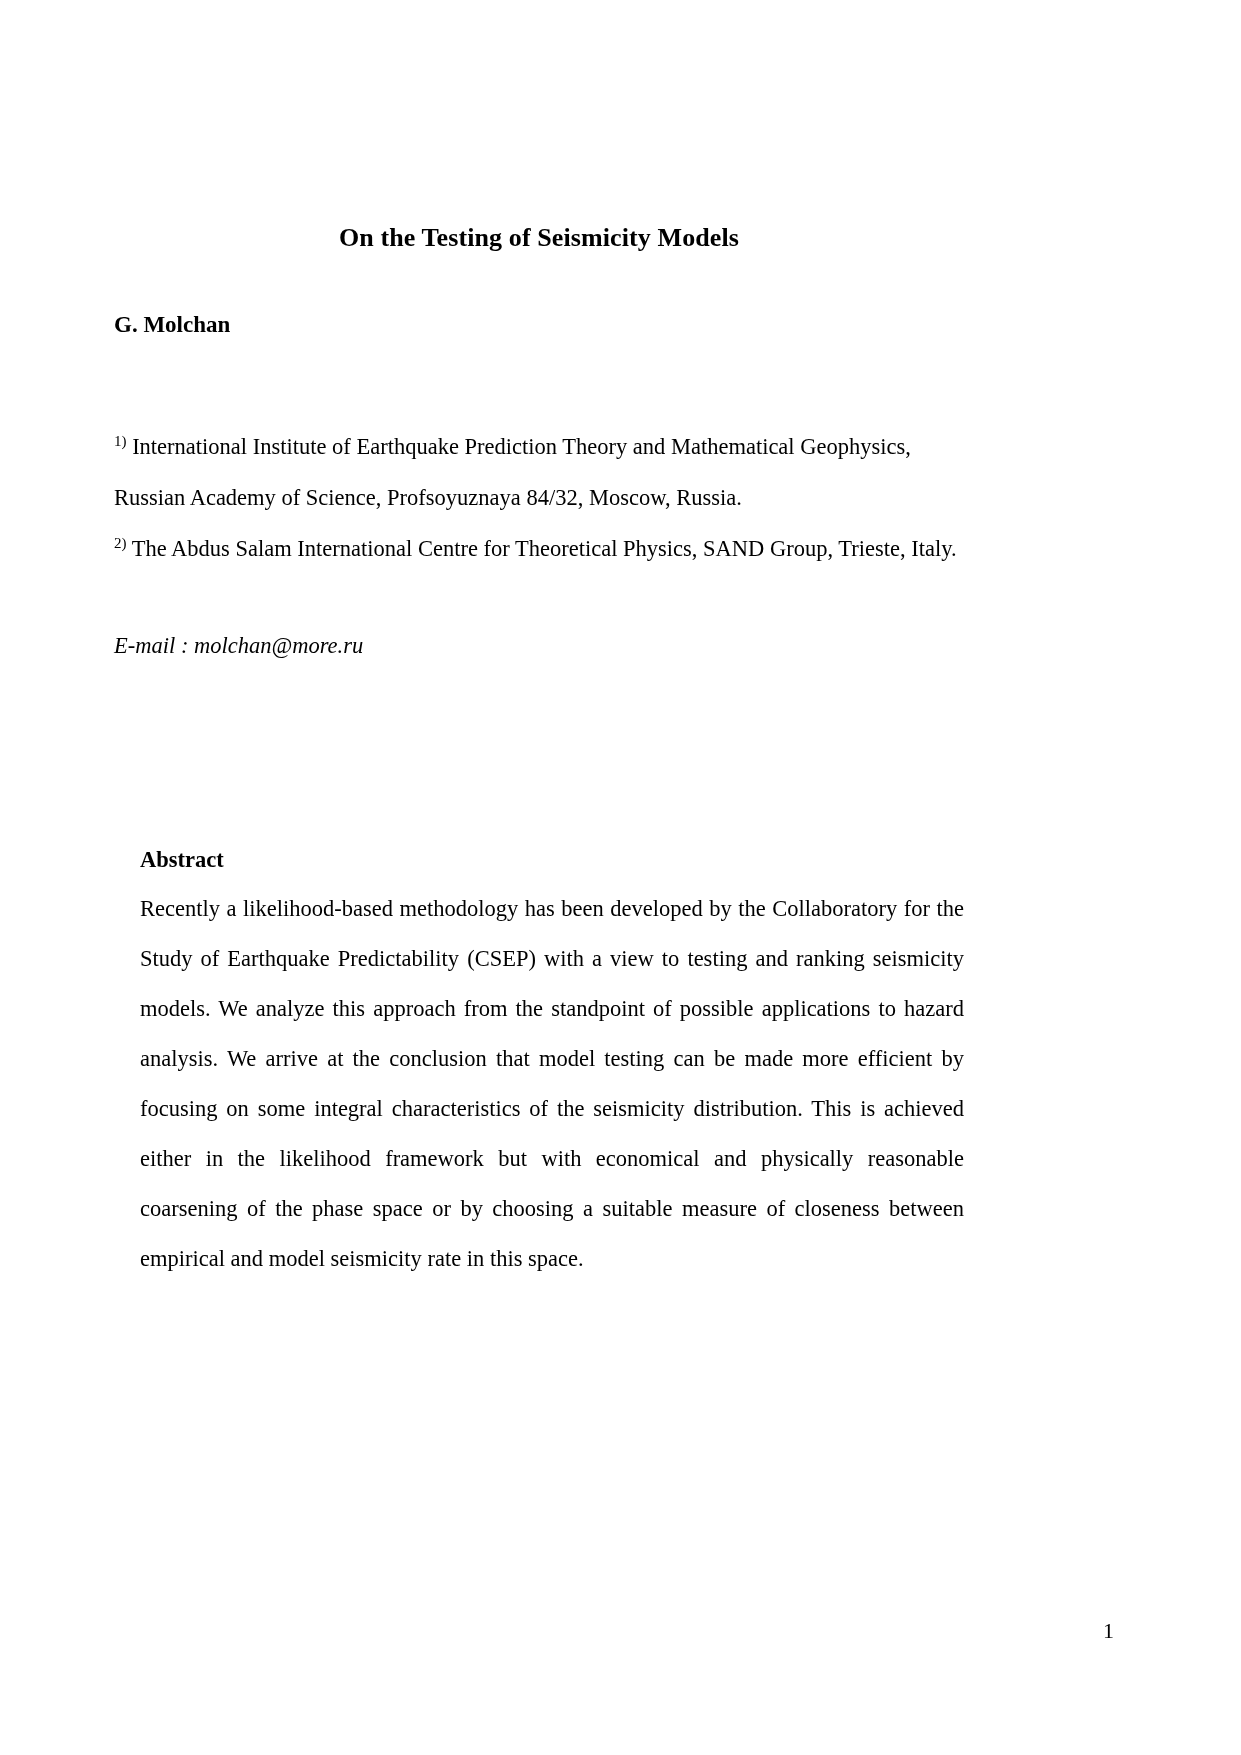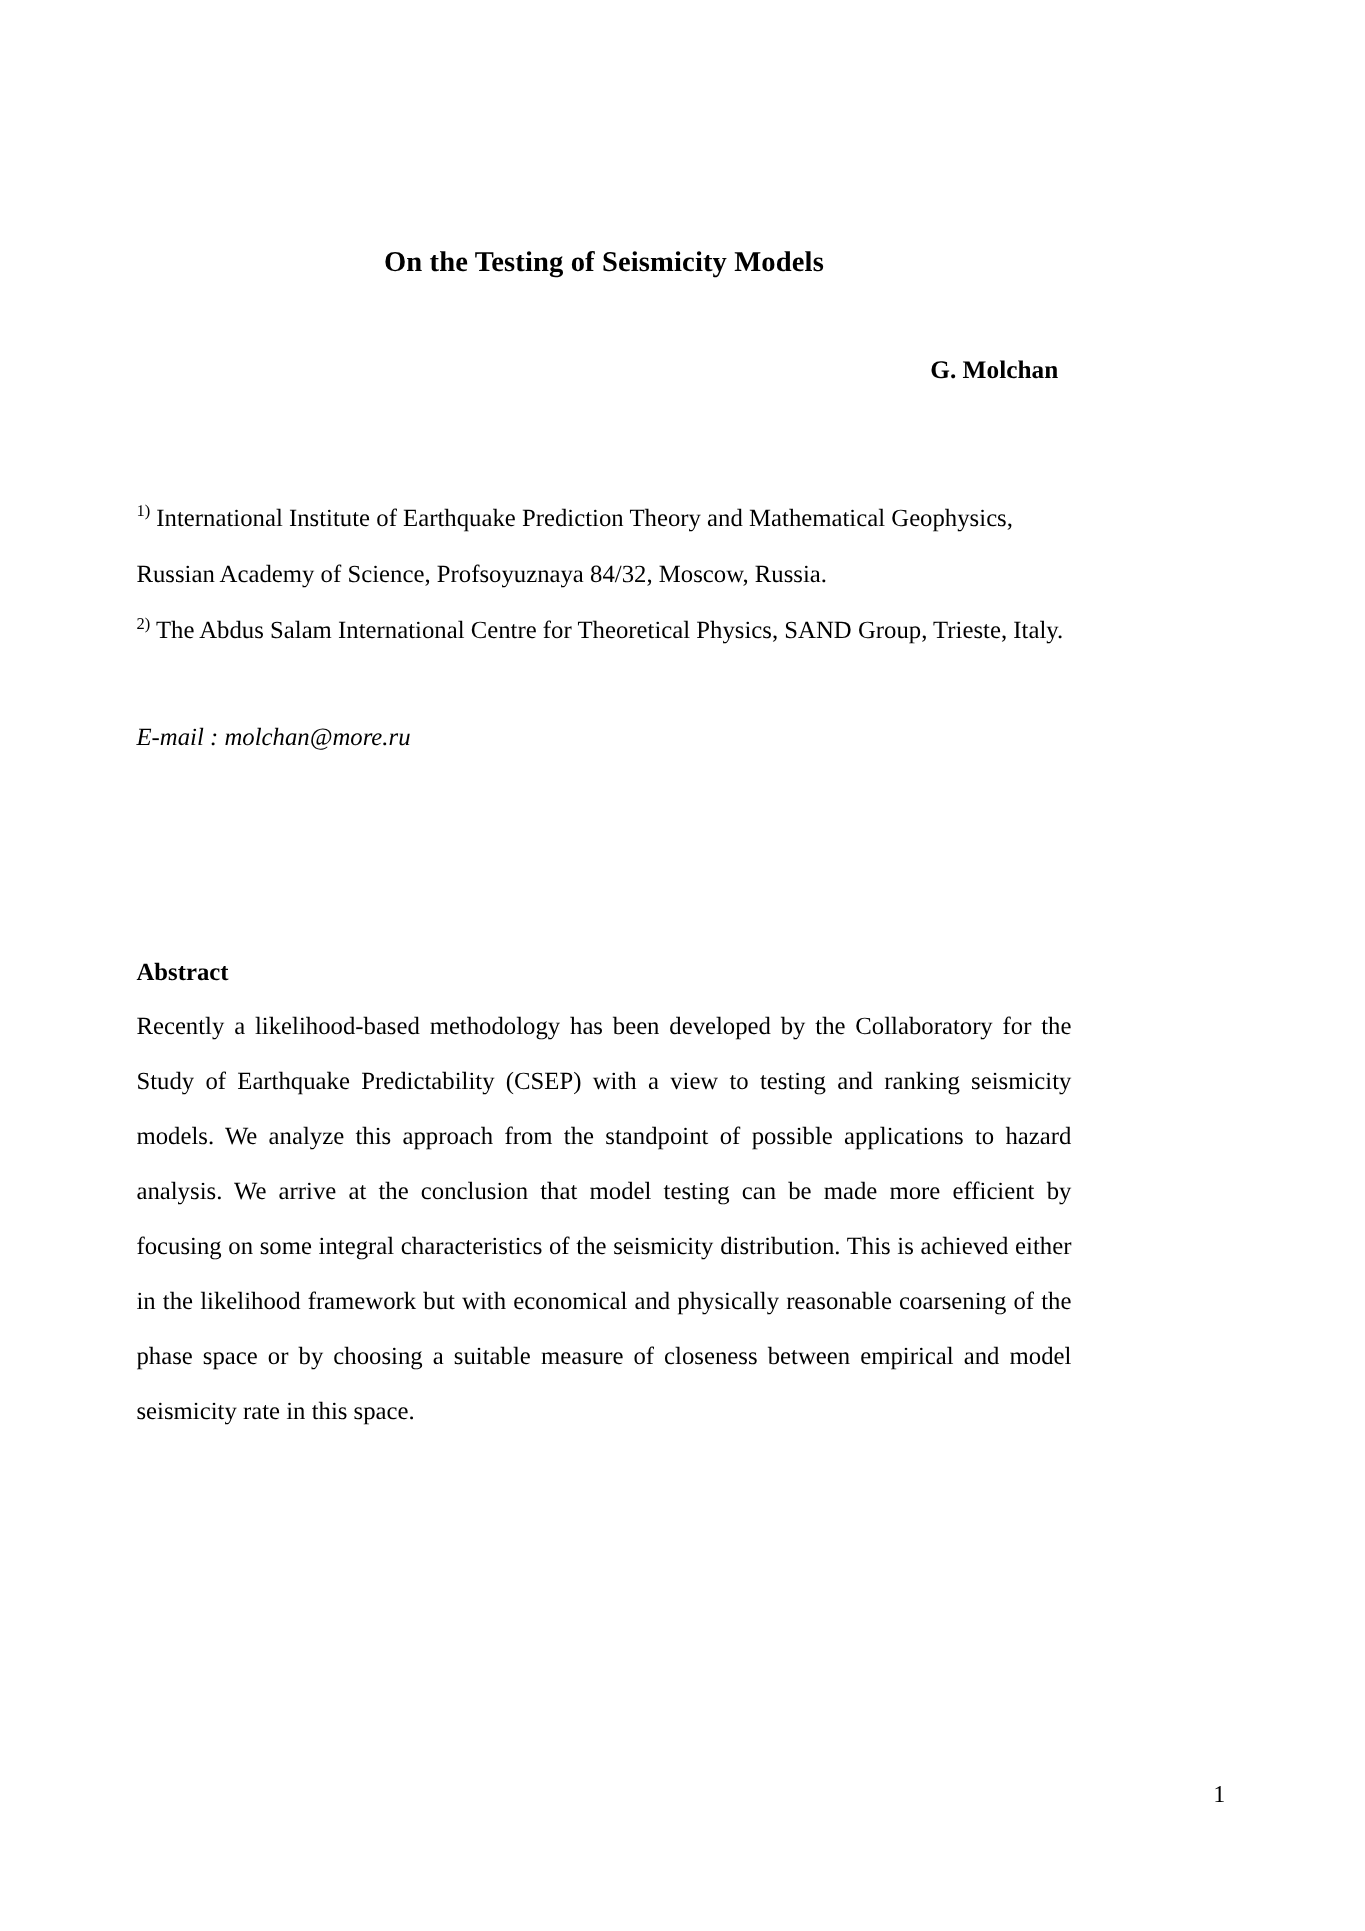--- a/index.html
+++ b/index.html
@@ -16,40 +16,40 @@
     position: relative;
     width: 1241px;
     height: 1755px;
     margin: 0 auto;
     background: #ffffff;
     overflow: hidden;
     box-sizing: border-box;
   }
   .content {
     position: absolute;
-    left: 124px;
+    left: 114px;
     top: 0;
     width: 850px;
   }
 
   
   .doc-title {
     font-size: 26px;
     font-weight: bold;
     text-align: center;
     letter-spacing: 0.1px;
     margin: 0;
     padding-top: 222px;
     line-height: 1.2;
   }
   .doc-author {
     font-size: 23px;
     font-weight: bold;
-    text-align: right;
-    margin: 12px;
+    text-align: left;
+    margin: 0;
     padding-top: 58px;
     line-height: 1.2;
   }
 
   
   .affiliations {
     margin: 0;
     padding-top: 82px;
   }
   .aff-line {
@@ -77,20 +77,21 @@
   .email-sep {
     font-style: italic;
   }
   .email-address {
     font-style: italic;
   }
 
   
   .abstract-block {
     padding-top: 169px;
+    margin-left: 26px;
   }
   .abstract-heading {
     font-size: 22.5px;
     font-weight: bold;
     line-height: 40px;
     margin: 0 0 4px 0;
   }
   .abstract-body {
     font-size: 22.5px;
     line-height: 50px;

